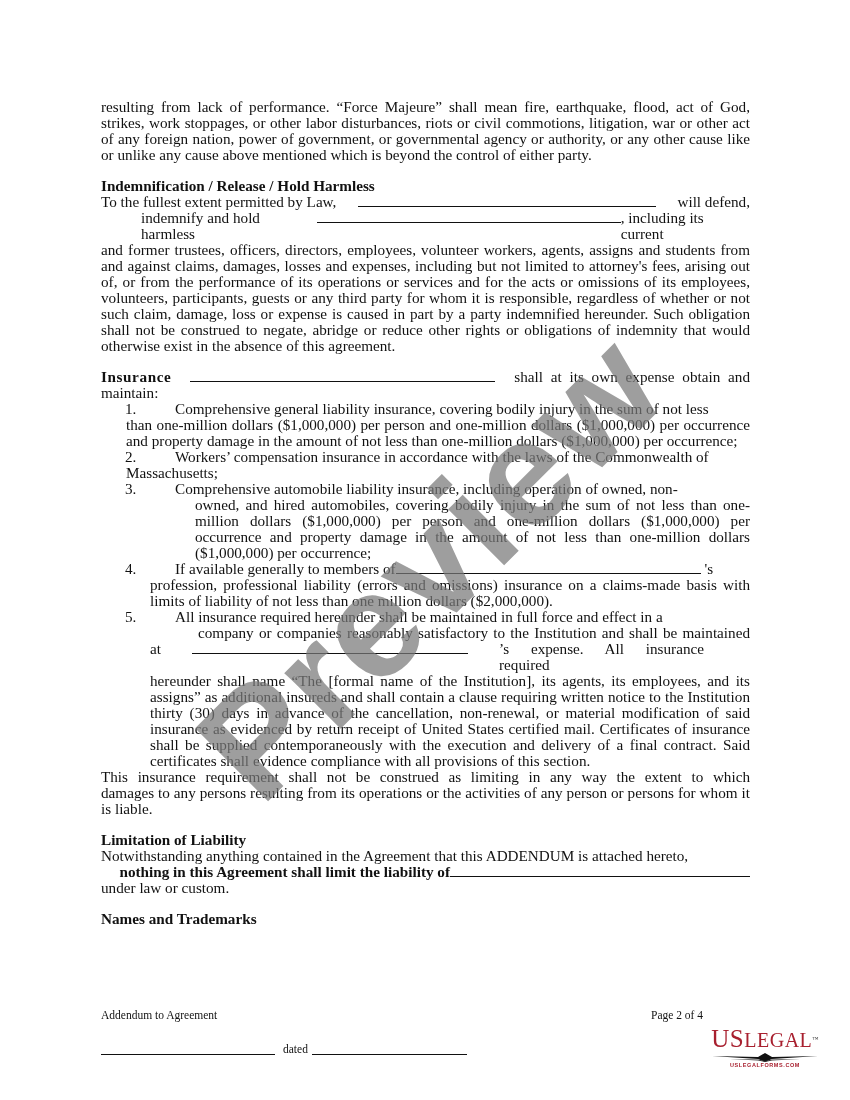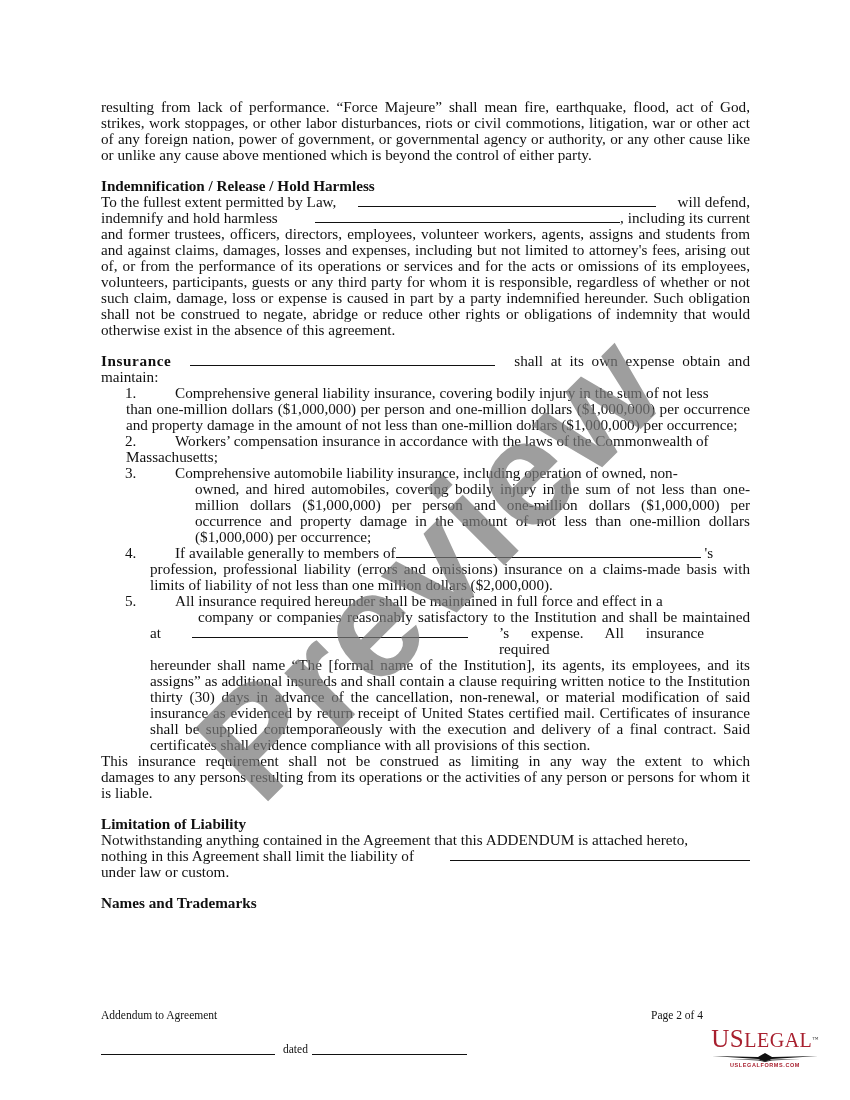--- a/index.html
+++ b/index.html
@@ -35,21 +35,21 @@
 <div class="page">
   <p class="p last-left">resulting from lack of performance.  “Force Majeure” shall mean fire, earthquake, flood, act of God, strikes, work stoppages, or other labor disturbances, riots or civil commotions, litigation, war or other act of any foreign nation, power of government, or governmental agency or authority, or any other cause like or unlike any cause above mentioned which is beyond the control of either party.</p>
   <div class="gap"></div>
 
   <p class="h">Indemnification / Release / Hold Harmless</p>
   <div style="display:flex;justify-content:space-between;">
     <span>To the fullest extent permitted by Law,</span>
     <span class="blank" style="width:298px;"></span>
     <span>will defend,</span>
   </div>
-  <div style="display:flex;justify-content:space-between;">
+  <div style="display:flex;justify-content:space-between;margin-left:40px;">
     <span>indemnify and hold harmless</span>
     <span style="display:flex;">
       <span class="blank" style="width:305px;"></span>
       <span>, including its current</span>
     </span>
   </div>
   <p class="p last-left">and former trustees, officers, directors, employees, volunteer workers, agents, assigns and students from and against claims, damages, losses and expenses, including but not limited to attorney's fees, arising out of, or from the performance of its operations or services and for the acts or omissions of its employees, volunteers, participants, guests or any third party for whom it is responsible, regardless of whether or not such claim, damage, loss or expense is caused in part by a party indemnified hereunder. Such obligation shall not be construed to negate, abridge or reduce other rights or obligations of indemnity that would otherwise exist in the absence of this agreement.</p>
   <div class="gap"></div>
 
   <div style="display:flex;justify-content:space-between;">
@@ -96,21 +96,21 @@
       <span class="cont" style="text-align-last:left;">hereunder shall name “The [formal name of the Institution], its agents, its employees, and its assigns” as additional insureds and shall contain a clause requiring written notice to the Institution thirty (30) days in advance of the cancellation, non-renewal, or material modification of said insurance as evidenced by return receipt of United States certified mail. Certificates of insurance shall be supplied contemporaneously with the execution and delivery of a final contract. Said certificates shall evidence compliance with all provisions of this section.</span>
     </div>
   </div>
 
   <p class="p" style="text-align-last:justify;">This insurance requirement shall not be construed as limiting in any way the extent to which</p>
   <p class="p last-left">damages to any persons resulting from its operations or the activities of any person or persons for whom it is liable.</p>
   <div class="gap"></div>
 
   <p class="h">Limitation of Liability</p>
   <div>Notwithstanding anything contained in the Agreement that this ADDENDUM is attached hereto,</div>
-  <div style="display:flex;justify-content:space-between;">
+  <div style="display:flex;justify-content:flex-end;font-weight:bold;">
     <span>nothing in this Agreement shall limit the liability of</span>
     <span class="blank" style="width:300px;"></span>
   </div>
   <div>under law or custom.</div>
   <div class="gap"></div>
 
   <p class="h">Names and Trademarks</p>
 </div>
 
 <div class="footer-left">Addendum to Agreement</div>

